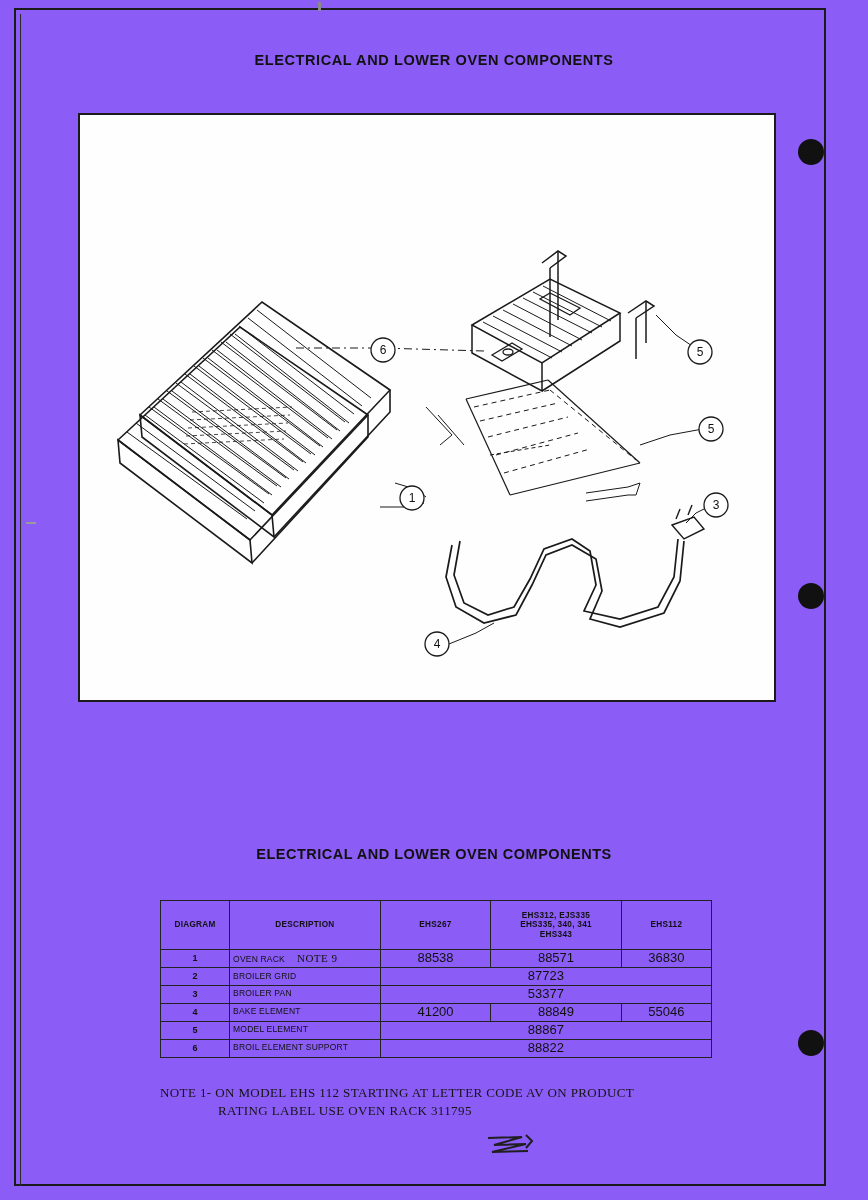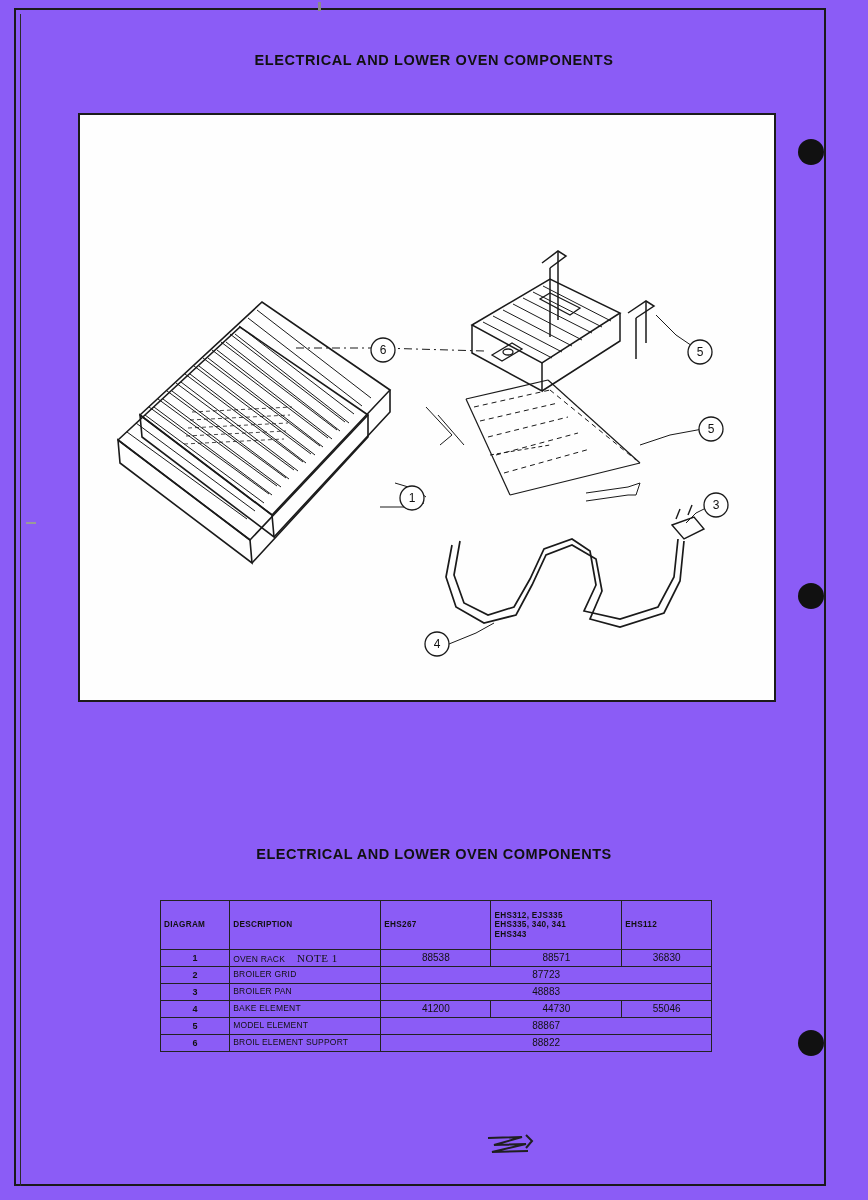--- a/index.html
+++ b/index.html
@@ -101,37 +101,37 @@
     color: #111;
   }
   .parts-table td, .parts-table th {
     border: 1px solid #222;
     padding: 1px 3px;
     line-height: 1.15;
   }
   .parts-table thead th {
     font-weight: bold;
     font-size: 8.2px;
-    text-align: left;
+    text-align: center;
     vertical-align: middle;
     height: 46px;
     letter-spacing: 0.3px;
   }
   .col-diagram { width: 66px; text-align: center; }
   .col-desc { width: 158px; text-align: left; }
   .col-a { width: 116px; text-align: center; }
   .col-b { width: 140px; text-align: center; }
   .col-c { width: 92px; text-align: center; }
 
   .parts-table tbody td {
     height: 14px;
   }
   .td-num { text-align: center; font-weight: bold; font-size: 9px; }
   .td-desc { text-align: left; font-size: 8.5px; letter-spacing: 0.2px; }
-  .td-pn { text-align: center; font-size: 10px; }
+  .td-pn { text-align: center; font-size: 13px; }
   .note-inline {
     font-family: "Liberation Serif", serif;
     font-size: 11px;
     letter-spacing: 0.5px;
     margin-left: 12px;
   }
 
   
   .note-block {
     position: absolute;
@@ -375,56 +375,60 @@
           <div>EHS335, 340, 341</div>
           <div>EHS343</div>
         </th>
         <th class="col-c">EHS112</th>
       </tr>
     </thead>
     <tbody>
       <tr>
         <td class="td-num">1</td>
         <td class="td-desc">
-          <span>OVEN RACK</span><span class="note-inline">NOTE 1</span>
+          <span>OVEN RACK</span><span class="note-inline">NOTE 9</span>
         </td>
         <td class="td-pn">88538</td>
         <td class="td-pn">88571</td>
         <td class="td-pn">36830</td>
       </tr>
       <tr>
         <td class="td-num">2</td>
         <td class="td-desc">BROILER GRID</td>
         <td class="td-pn" colspan="3">87723</td>
       </tr>
       <tr>
         <td class="td-num">3</td>
         <td class="td-desc">BROILER PAN</td>
-        <td class="td-pn" colspan="3">48883</td>
+        <td class="td-pn" colspan="3">53377</td>
       </tr>
       <tr>
         <td class="td-num">4</td>
         <td class="td-desc">BAKE ELEMENT</td>
         <td class="td-pn">41200</td>
-        <td class="td-pn">44730</td>
+        <td class="td-pn">88849</td>
         <td class="td-pn">55046</td>
       </tr>
       <tr>
         <td class="td-num">5</td>
         <td class="td-desc">MODEL ELEMENT</td>
         <td class="td-pn" colspan="3">88867</td>
       </tr>
       <tr>
         <td class="td-num">6</td>
         <td class="td-desc">BROIL ELEMENT SUPPORT</td>
         <td class="td-pn" colspan="3">88822</td>
       </tr>
     </tbody>
   </table>
 
+  <div class="note-block">
+    <div class="l1">NOTE 1- ON MODEL EHS 112 STARTING AT LETTER CODE AV ON PRODUCT</div>
+    <div class="l2">RATING LABEL USE OVEN RACK 311795</div>
+  </div>
 
 
   <svg class="scribble" width="56" height="26" viewBox="0 0 56 26">
     <g fill="none" stroke="#1f1f1f" stroke-width="2">
       <path d="M6,6 L40,5 L12,13 L44,12 L10,20 L46,19"></path>
       <path d="M44,3 L50,9 L44,16"></path>
     </g>
   </svg>
 
 </div>

